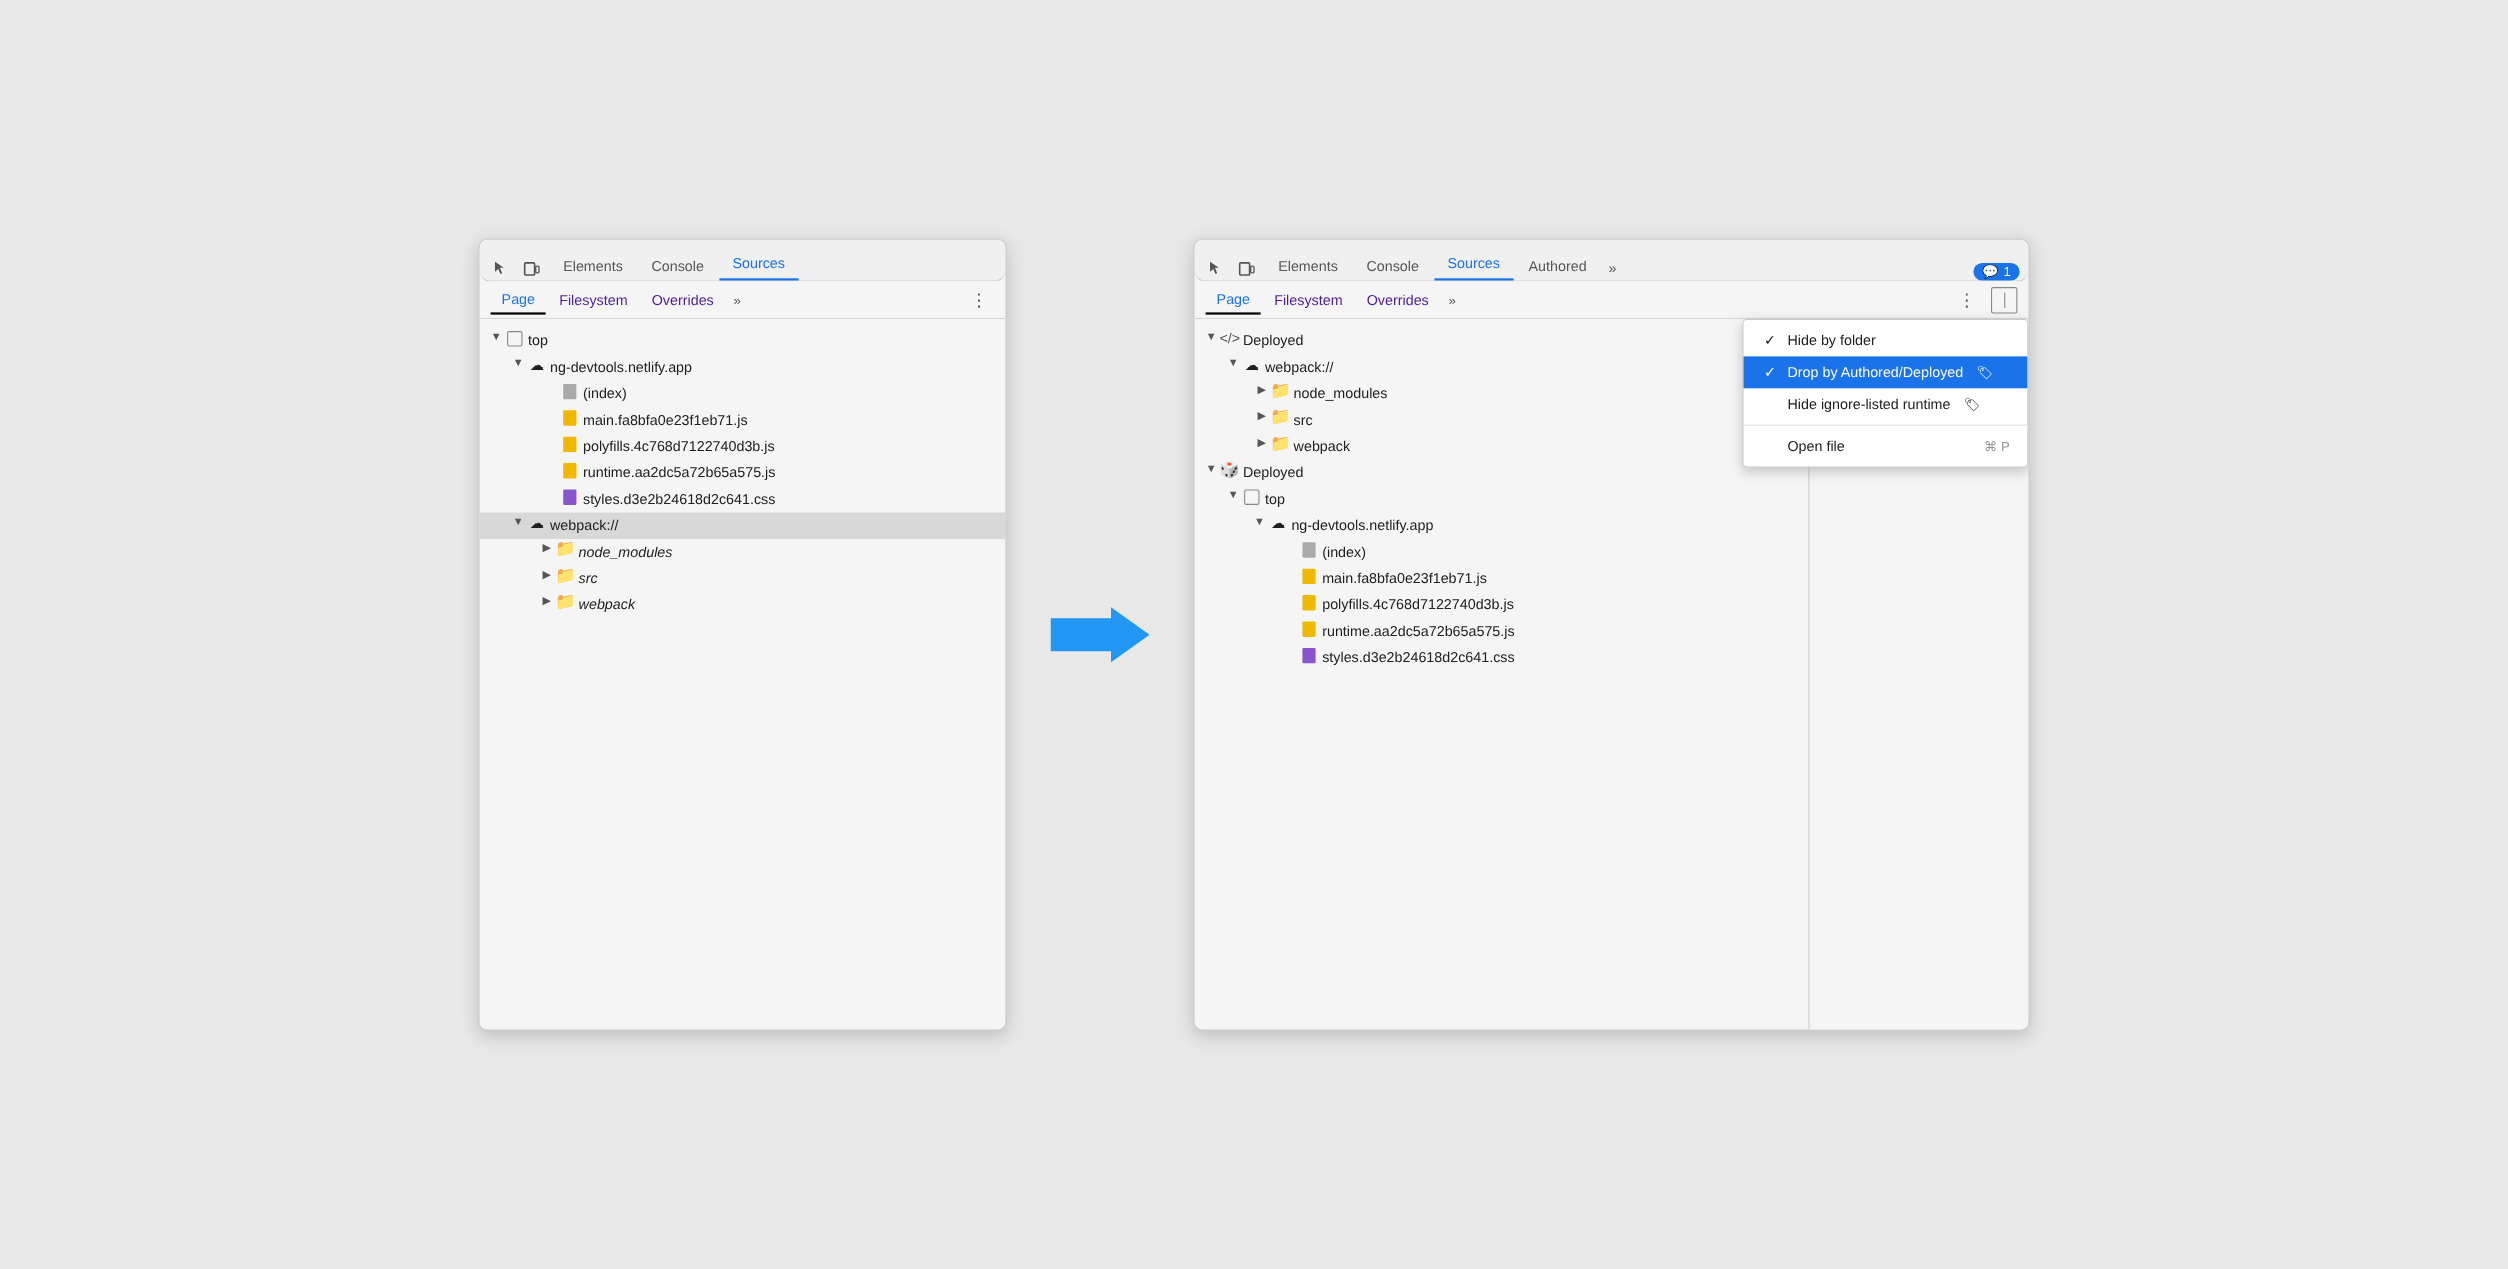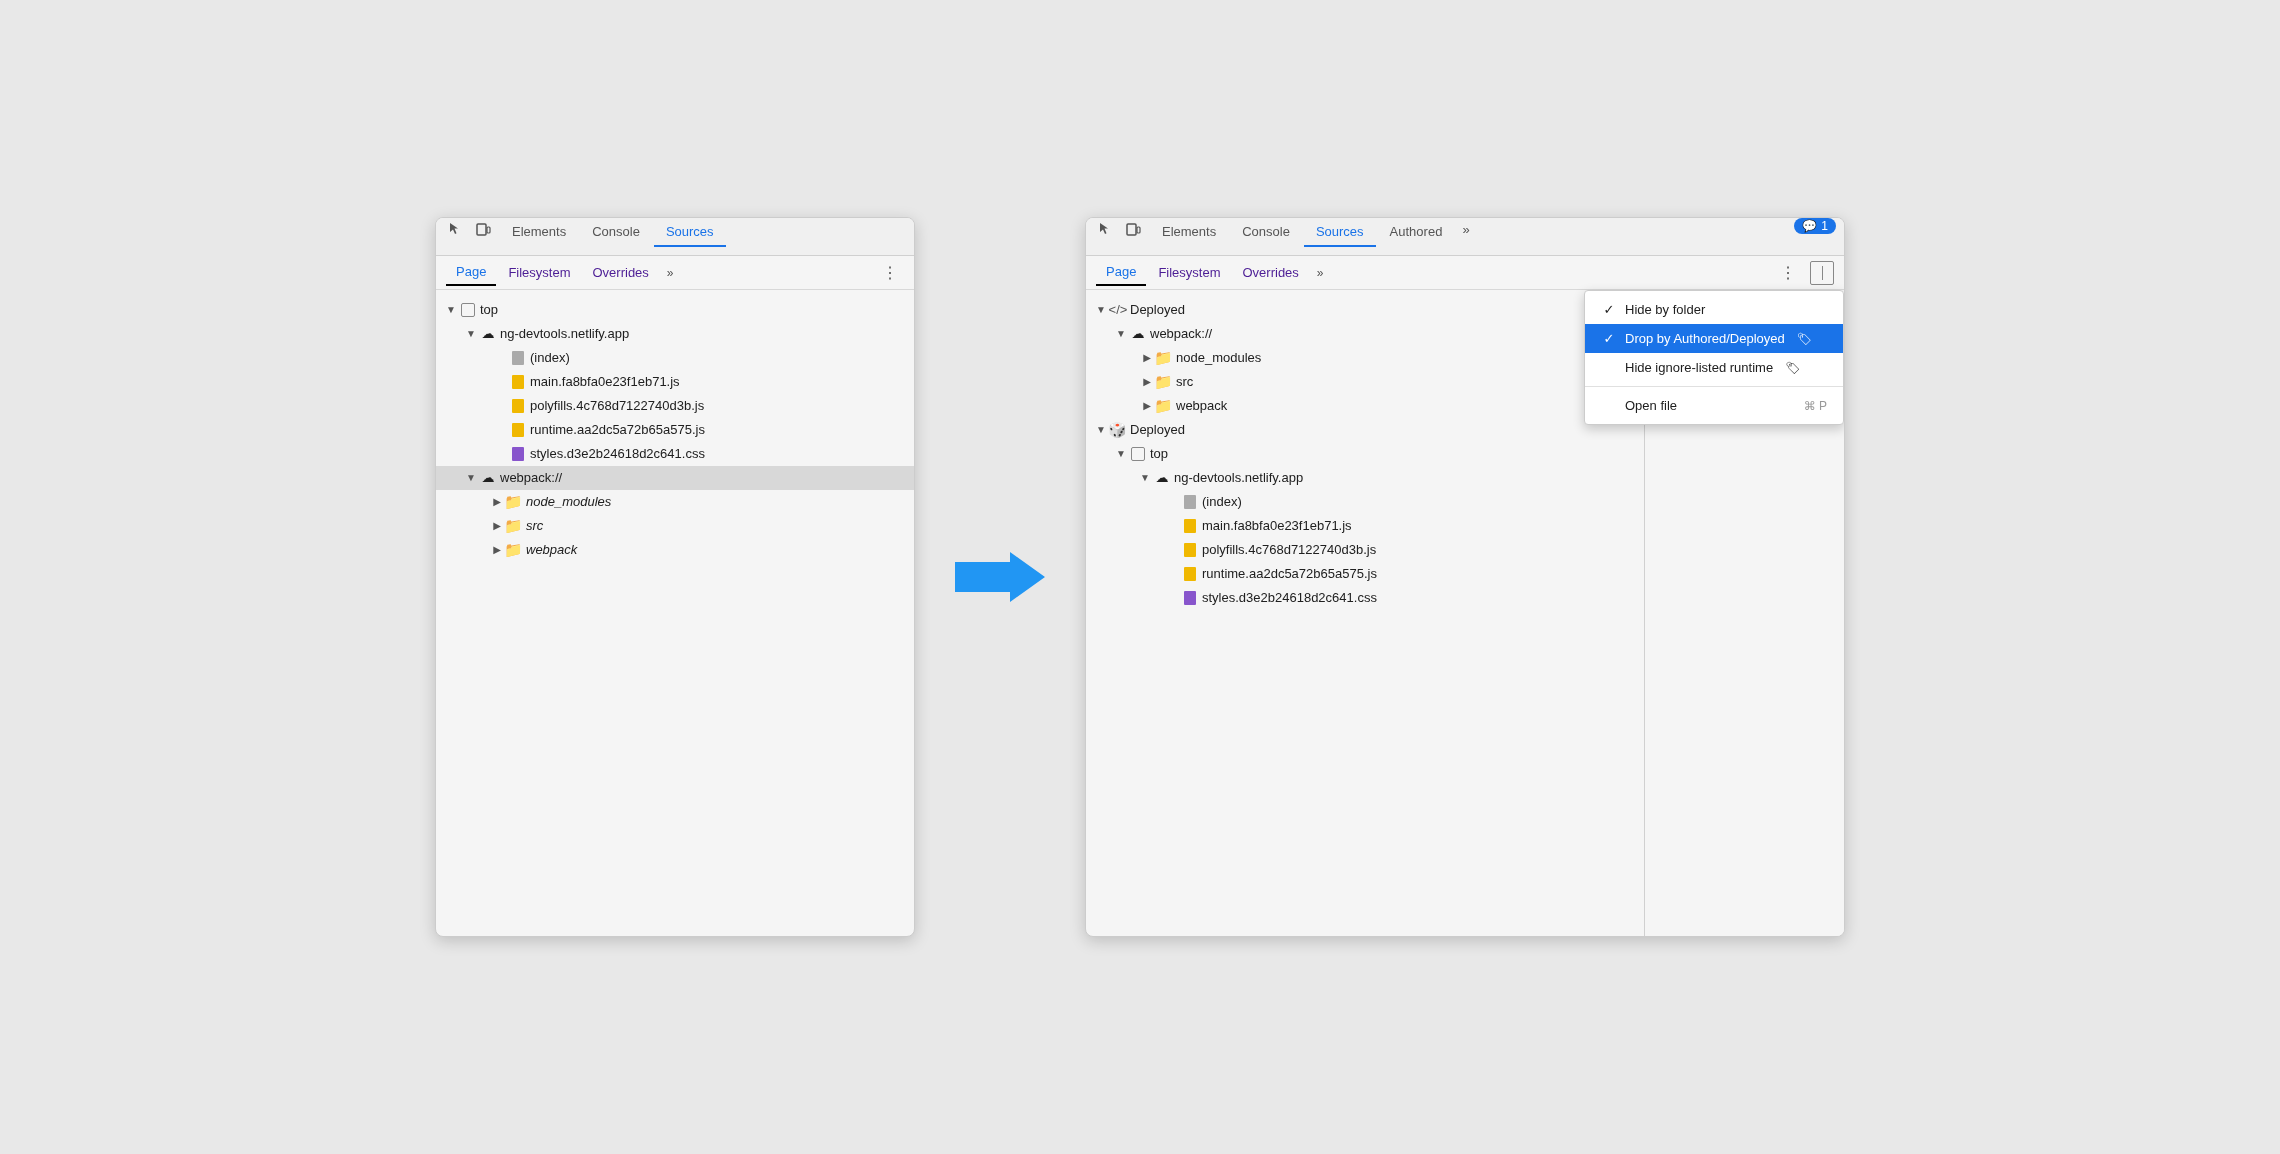--- a/index.html
+++ b/index.html
@@ -29,26 +29,27 @@
       width: 480px;
       height: 720px;
     }
     .panel-right {
       width: 760px;
       height: 720px;
     }
     
     .tab-bar {
       display: flex;
-      align-items: flex-start;
+      align-items: flex-end;
       background: #f0f0f0;
       border-bottom: 1px solid #d0d0d0;
       height: 38px;
       padding: 0 8px;
       gap: 2px;
+      border-radius: 10px;
     }
     .tab-bar-icon {
       width: 22px;
       height: 22px;
       display: flex;
       align-items: center;
       justify-content: center;
       color: #555;
       font-size: 14px;
       cursor: pointer;
@@ -128,21 +129,21 @@
       left: 3px;
     }
     
     .tree-content {
       padding: 8px 0;
       overflow: auto;
       height: calc(100% - 72px);
     }
     .tree-item {
       display: flex;
-      align-items: center;
+      align-items: flex-start;
       padding: 2px 8px;
       cursor: pointer;
       white-space: nowrap;
       font-size: 13px;
       color: #202020;
       line-height: 20px;
     }
     .tree-item.highlighted {
       background: #d8d8d8;
     }

